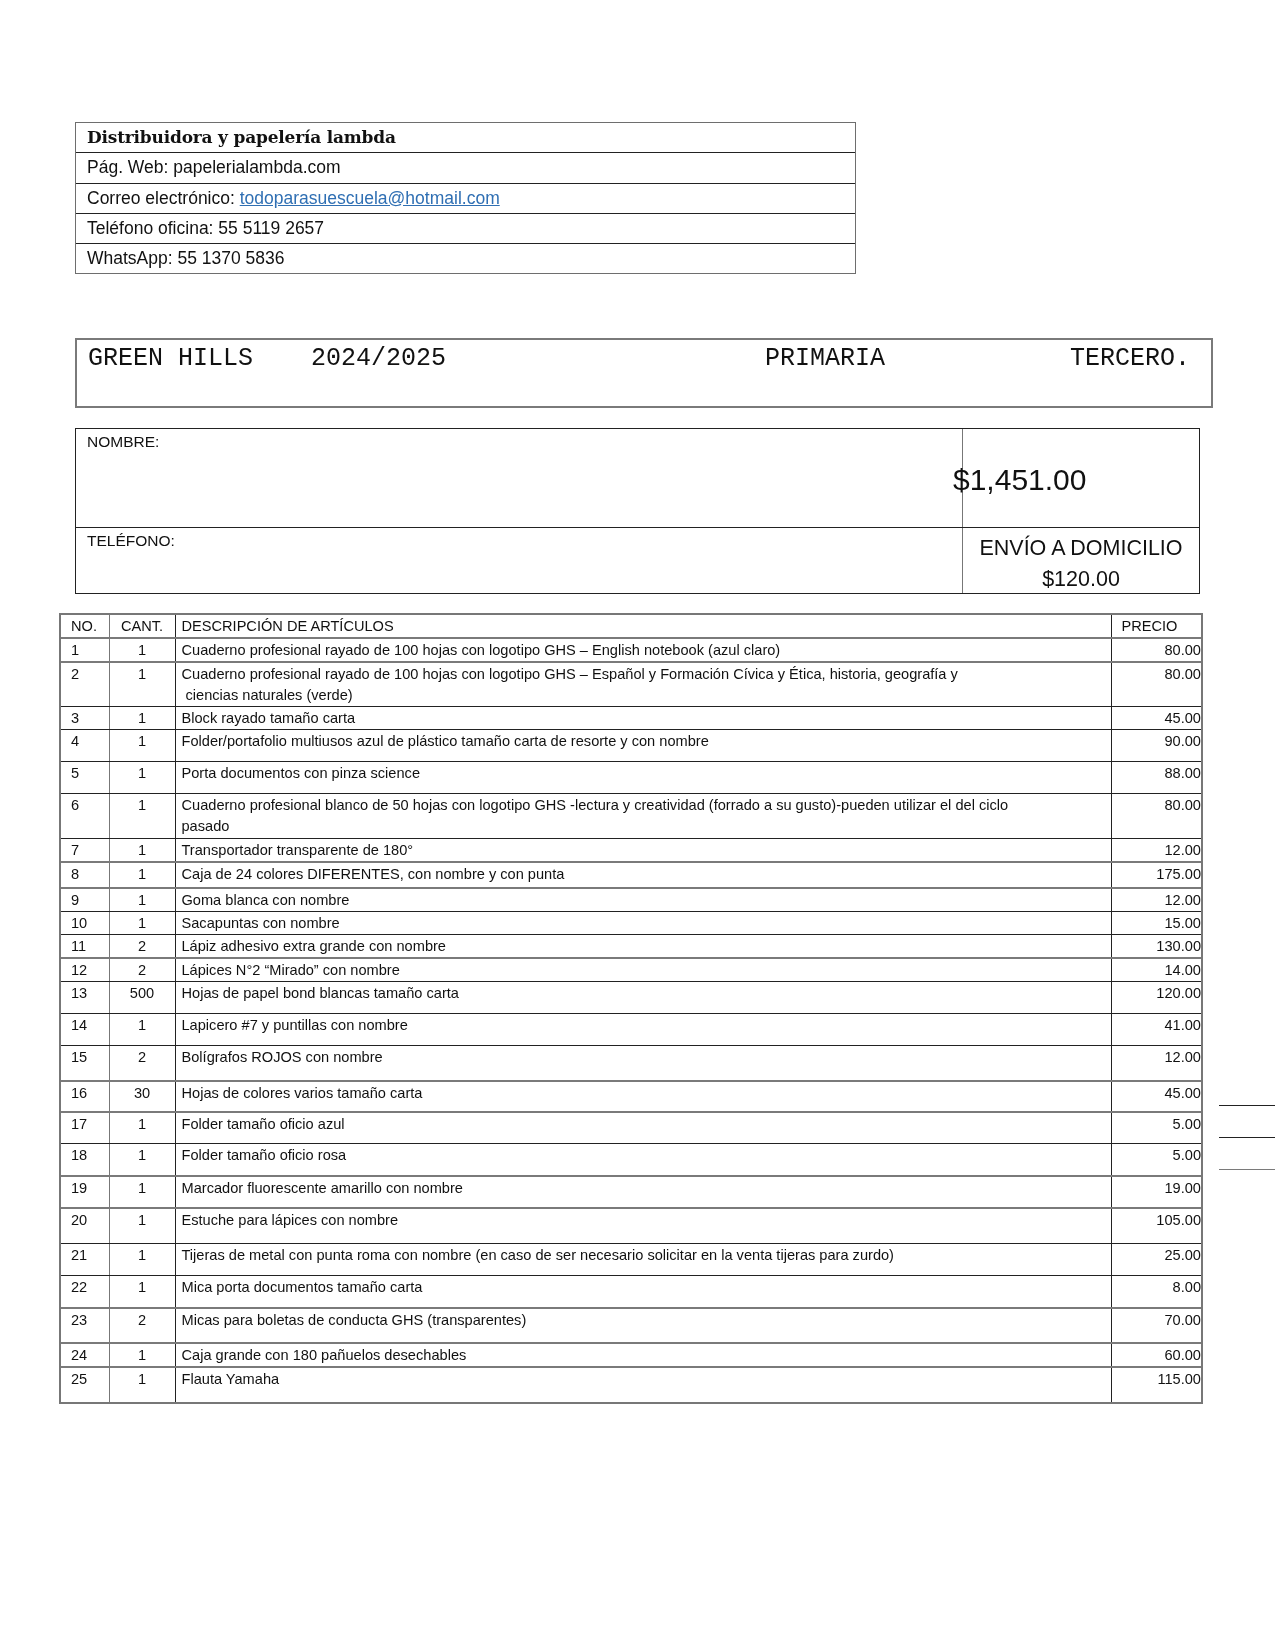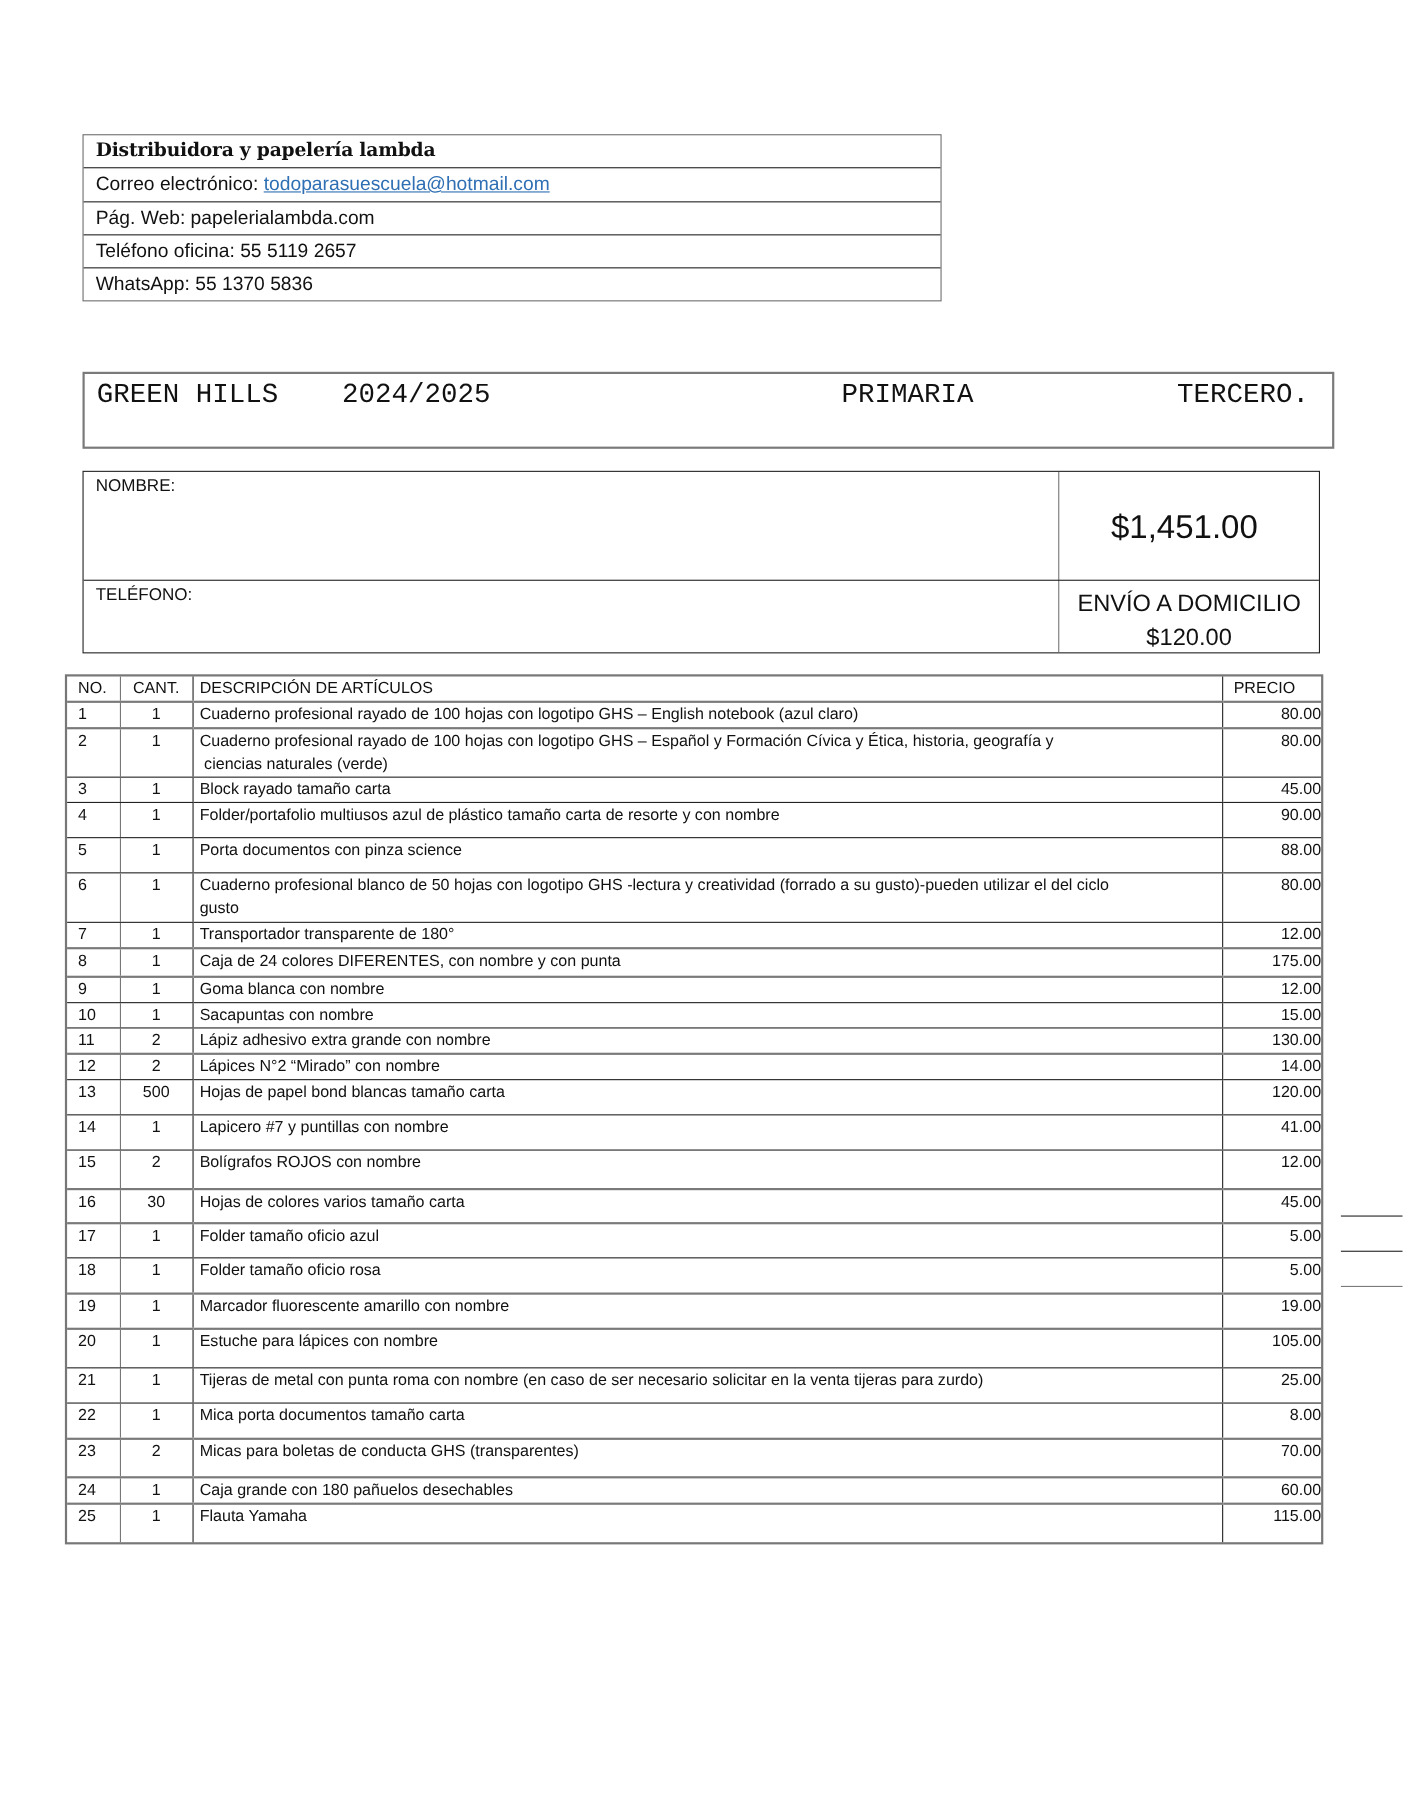--- a/index.html
+++ b/index.html
@@ -18,43 +18,43 @@
   
   #banner { left:75px; top:338px; width:1138px; height:70px; border:2px solid #7a7a7a;
             font-family:"Liberation Mono", monospace; font-size:25px; }
   #banner span { position:absolute; top:4px; }
 
   
   #namebox { left:75px; top:428px; width:1125px; height:166px; border:1.5px solid #222; }
   #namebox .lbl { position:absolute; font-size:15.5px; left:11px; }
   #namebox .vline { position:absolute; left:886px; top:0; bottom:0; border-left:1.5px solid #777; }
   #namebox .hline { position:absolute; left:0; right:0; top:98px; border-top:1.5px solid #222; }
-  #total { position:absolute; left:934px; top:34px; font-size:30px; }
+  #total { position:absolute; left:877px; top:34px; font-size:30px; }
   #ship { position:absolute; left:886px; width:238px; top:104px; text-align:center; font-size:21.5px; line-height:31px; }
 
   
   #items { left:59px; top:613px; width:1144px; border:2px solid #777; border-collapse:collapse; }
   #items table { border-collapse:collapse; width:100%; table-layout:fixed; }
   #items td { border-bottom:1.3px solid #222; border-left:1.3px solid #222; vertical-align:top;
               font-size:14.6px; line-height:21px; padding:1px 0 0 0; overflow:hidden; }
   #items td:first-child { border-left:none; padding-left:10px; }
   #items td.c-cant { text-align:center; border-left:1.8px solid #777; }
   #items td.c-desc { padding-left:6px; padding-right:6px; }
   #items td.c-price { text-align:right; }
   #items tr.grey td { border-bottom-color:#7a7a7a; border-bottom-width:2px; }
   #items tr:last-child td { border-bottom:none; }
   .stray { position:absolute; left:1219px; width:56px; border-top:1.3px solid #222; }
 </style>
 </head>
 <body>
 
 <div id="contact" class="abs">
   <div class="row title">Distribuidora y papelería lambda</div>
+  <div class="row">Pág. Web: papelerialambda.com</div>
   <div class="row"><span>Correo electrónico: </span><a>todoparasuescuela@hotmail.com</a></div>
-  <div class="row">Pág. Web: papelerialambda.com</div>
   <div class="row">Teléfono oficina: 55 5119 2657</div>
   <div class="row">WhatsApp: 55 1370 5836</div>
 </div>
 
 <div id="banner" class="abs">
   <span style="left:11px">GREEN HILLS</span>
   <span style="left:234px">2024/2025</span>
   <span style="left:688px">PRIMARIA</span>
   <span style="left:993px">TERCERO.</span>
 </div>
@@ -117,21 +117,21 @@
           <td class="c-no">5</td>
           <td class="c-cant">1</td>
           <td class="c-desc">Porta documentos con pinza science</td>
           <td class="c-price">88.00</td>
         </tr>
         <tr style="height: 45px;">
           <td class="c-no">6</td>
           <td class="c-cant">1</td>
           <td class="c-desc">
             <div>Cuaderno profesional blanco de 50 hojas con logotipo GHS -lectura y creatividad (forrado a su gusto)-pueden utilizar el del ciclo</div>
-            <div style="white-space: pre;">gusto</div>
+            <div style="white-space: pre;">pasado</div>
           </td>
           <td class="c-price">80.00</td>
         </tr>
         <tr class="grey" style="height: 23px;">
           <td class="c-no">7</td>
           <td class="c-cant">1</td>
           <td class="c-desc">Transportador transparente de 180°</td>
           <td class="c-price">12.00</td>
         </tr>
         <tr class="grey" style="height: 26px;">

